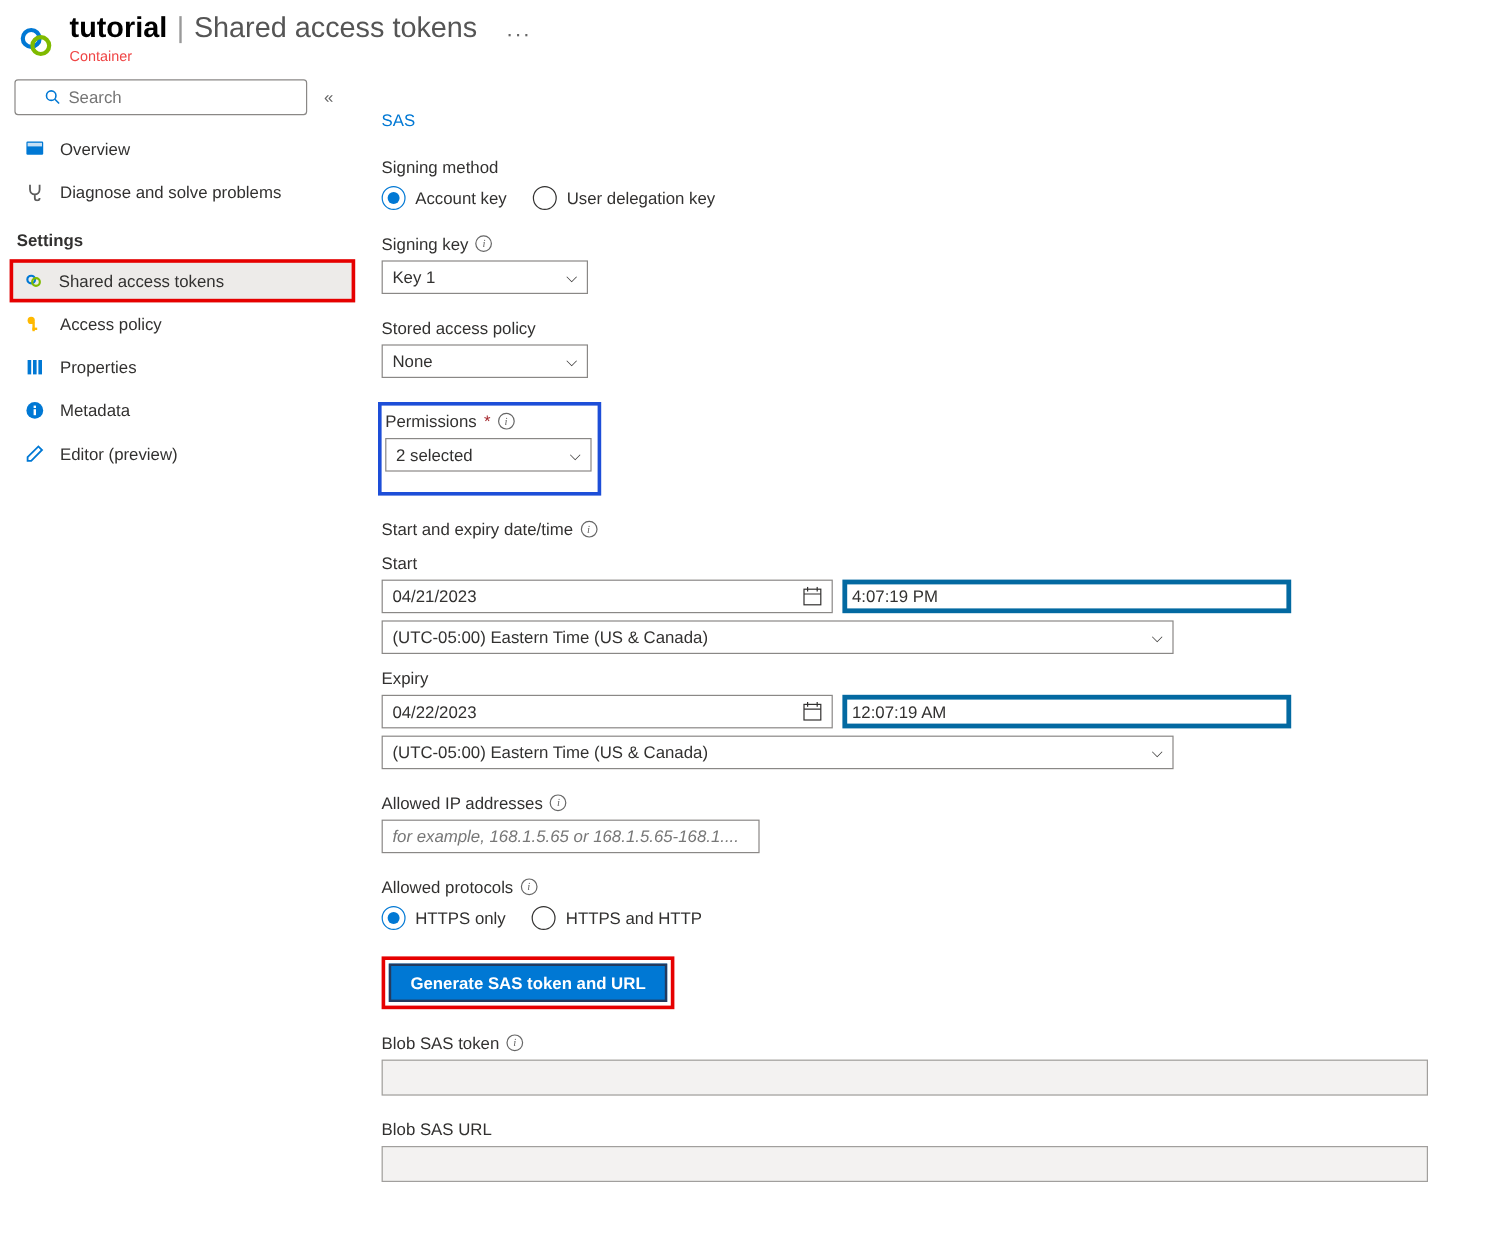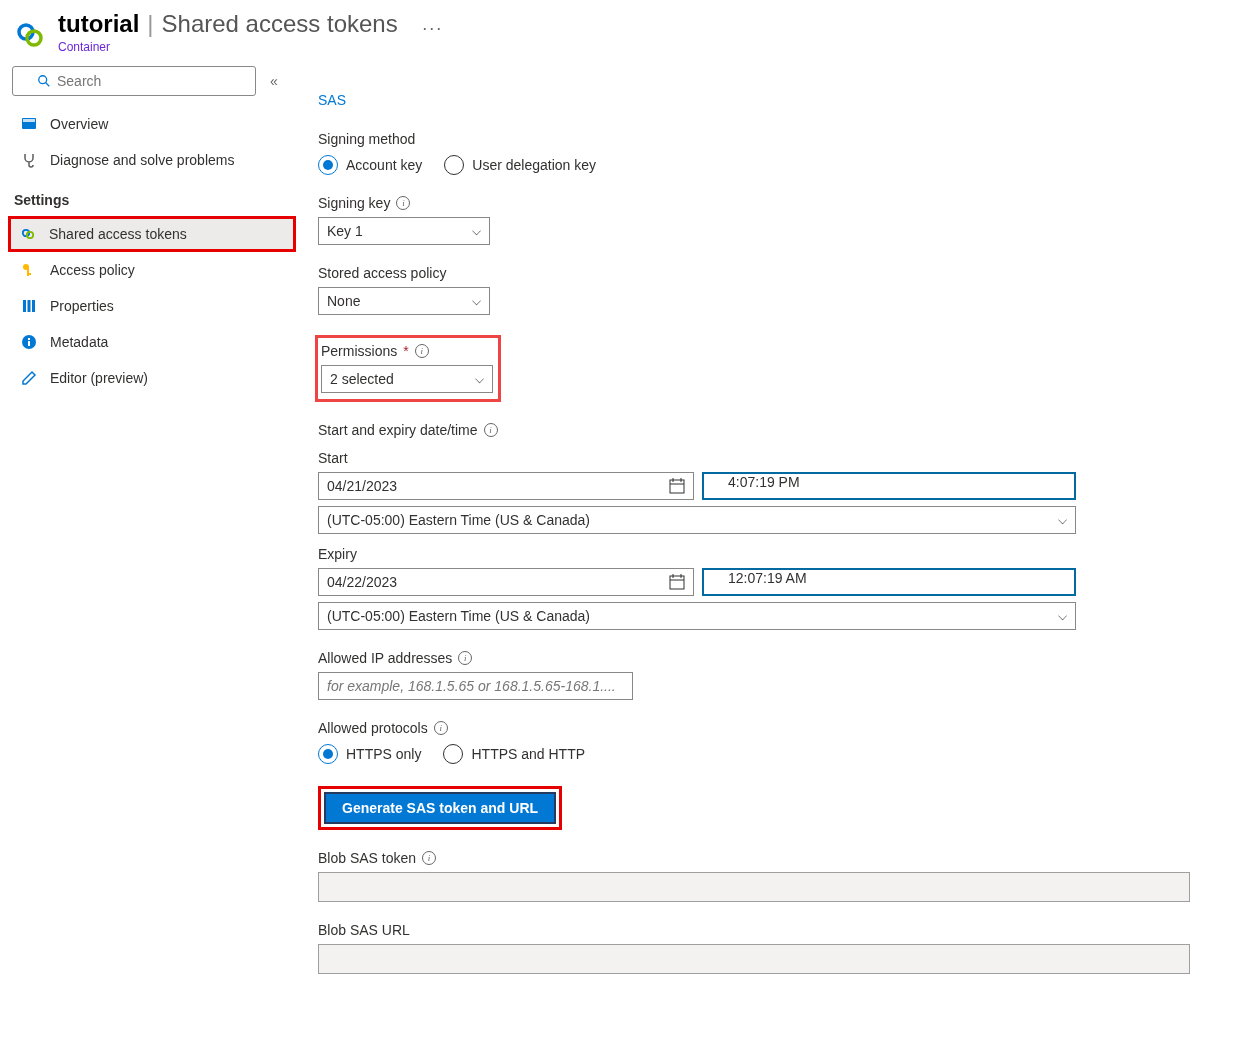--- a/index.html
+++ b/index.html
@@ -5,21 +5,21 @@
     * { box-sizing: border-box; margin: 0; padding: 0; font-family: "Segoe UI", -apple-system, Arial, sans-serif; }
     body { background: #fff; color: #323130; font-size: 14px; }
 
     .page { display: flex; flex-direction: column; }
     .header { display: flex; align-items: flex-start; padding: 10px 12px 4px 12px; }
     .header-icon { width: 36px; height: 36px; margin-right: 10px; margin-top: 6px; }
     .header-text .title-line { display: flex; align-items: baseline; gap: 4px; text-align: center; }
     .header-text .rname { font-size: 24px; font-weight: 600; color: #000; }
     .header-text .sep { font-size: 24px; font-weight: 300; color: #999; padding: 0 4px; }
     .header-text .ptitle { font-size: 24px; font-weight: 300; color: #555; }
-    .header-text .subtitle { font-size: 12px; color: #6d28d9; margin-top: 2px; }
+    .header-text .subtitle { font-size: 12px; color: #ef4444; margin-top: 2px; }
     .ellipsis { margin-left: 24px; color: #666; font-size: 18px; padding-top: 8px; cursor: pointer; letter-spacing: 1px; }
 
     .body { display: flex; }
     .sidebar { width: 296px; flex-shrink: 0; padding: 8px 0 0 12px; }
     .search-row { display: flex; align-items: center; gap: 10px; margin-bottom: 10px; }
     .search { display: flex; align-items: center; border: 1px solid #8a8886; border-radius: 3px; height: 30px; padding: 0 24px; width: 244px; }
     .search svg { flex-shrink: 0; }
     .search input { border: none; outline: none; font-size: 14px; width: 100%; padding-left: 6px; color: #333; }
     .collapse-btn { color: #666; font-size: 14px; cursor: pointer; padding: 4px; }
 
@@ -40,35 +40,35 @@
     .info-icon { width: 14px; height: 14px; border: 1px solid #666; border-radius: 50%; display: inline-flex; align-items: center; justify-content: center; font-size: 9px; color: #666; font-family: Georgia, serif; font-style: italic; cursor: pointer; }
 
     .radio-row { display: flex; gap: 22px; margin-top: 8px; }
     .radio-opt { display: flex; align-items: center; gap: 8px; cursor: pointer; }
     .radio { width: 20px; height: 20px; border: 1px solid #323130; border-radius: 50%; display: inline-flex; align-items: center; justify-content: center; }
     .radio.checked { border-color: #0078d4; }
     .radio.checked::after { content: ""; width: 10px; height: 10px; background: #0078d4; border-radius: 50%; }
 
     .select { display: flex; align-items: center; justify-content: space-between; border: 1px solid #8a8886; height: 28px; padding: 0 8px; margin-top: 6px; background: #fff; cursor: pointer; }
     .select.sm { width: 172px; }
-    .select.lg { width: 758px; align-items: center; }
+    .select.lg { width: 660px; align-items: center; }
     .chev { font-size: 12px; color: #323130; }
     .text-input { border: 1px solid #8a8886; height: 28px; padding: 0 8px; background: #fff; font-size: 14px; outline: none; }
     .text-input::placeholder { color: #777; font-style: italic; }
 
     .dt-row { display: flex; gap: 8px; margin-top: 6px; }
     .date-box { display: flex; align-items: center; justify-content: space-between; border: 1px solid #8a8886; height: 28px; padding: 0 8px; width: 376px; cursor: pointer; }
-    .time-box { border: 2px solid #0369a1; height: 28px; padding: 0 24px; width: 374px; display: flex; align-items: flex-start; }
+    .time-box { border: 4px solid #0369a1; height: 28px; padding: 0 4px; width: 374px; display: flex; align-items: center; }
     .cal-icon { width: 16px; height: 16px; color: #323130; }
 
     .sub-label { font-size: 14px; margin-top: 12px; }
 
     .generate-btn { background: #0078d4; color: #fff; border: 2px solid #243a5e; font-weight: 600; font-size: 14px; padding: 6px 16px; cursor: pointer; }
     .btn-highlight { border: 3px solid #e60000; display: inline-block; padding: 3px; margin-top: 22px; }
-    .perm-highlight { border: 3px solid #ef4444; display: inline-block; padding: 5px 5px 6px 0; margin-left: -3px; }
+    .perm-highlight { border: 3px solid #1d4ed8; display: inline-block; padding: 5px 5px 17px 0; margin-left: -3px; }
     .perm-highlight .field-label { padding-left: 3px; }
     .perm-highlight .select { margin-left: 3px; }
 
     .ro-field { width: 872px; height: 30px; border: 1px solid #a19f9d; background: #f3f2f1; margin-top: 6px; }
   </style>
 </head>
 <body>
 
 <div class="page">
 

